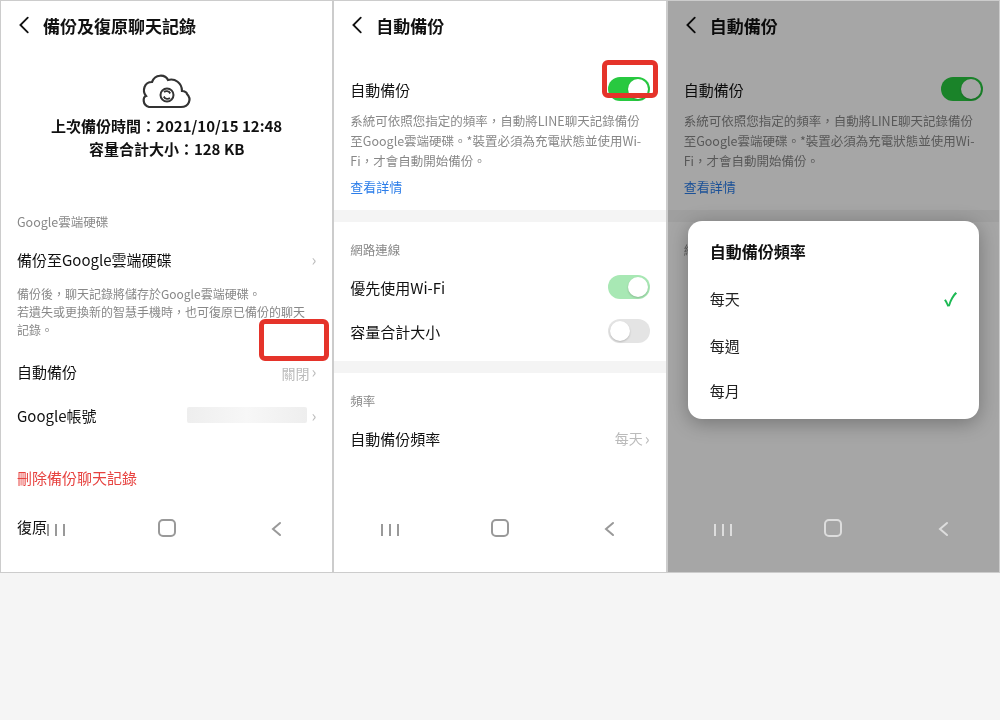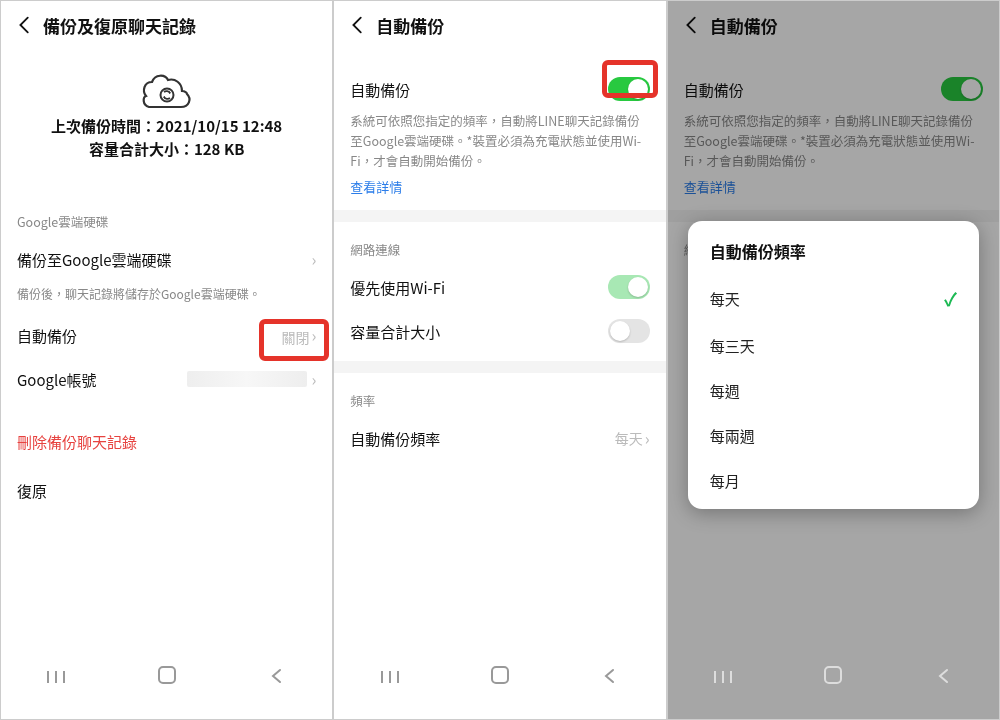--- a/index.html
+++ b/index.html
@@ -6,21 +6,21 @@
   body {
     font-family: -apple-system, "Noto Sans CJK TC", "Microsoft JhengHei", sans-serif;
     background: #f5f5f5;
     display: flex;
     width: 1000px;
     height: 720px;
     overflow: hidden;
   }
   .panel {
     width: 333.33px;
-    height: 720px;
+    height: 573px;
     background: #fff;
     border: 1px solid #ccc;
     position: relative;
     display: flex;
     flex-direction: column;
     overflow: hidden;
   }
   .header {
     display: flex;
     align-items: center;
@@ -187,20 +187,21 @@
   <div class="section-gap"></div>
 
   <div class="section-label">Google雲端硬碟</div>
 
   <div class="row">
     <div class="row-title">備份至Google雲端硬碟</div>
     <div class="chevron">›</div>
   </div>
   <div class="row-block">
     <div class="row-sub">備份後，聊天記錄將儲存於Google雲端硬碟。</div>
+    <div class="row-sub">若遺失或更換新的智慧手機時，也可復原已備份的聊天記錄。</div>
   </div>
 
   <div class="row" style="position:relative;">
     <div class="row-title">自動備份</div>
     <div style="display:flex;align-items:flex-end;">
       <span class="value-text">關閉</span>
       <span class="chevron">›</span>
     </div>
   </div>
   <div class="highlight-box" style="top:318px; left:258px; width:70px; height:42px;"></div>
@@ -341,27 +342,21 @@
 
   <div class="overlay"></div>
 
   <div class="dialog">
     <div class="dialog-title">自動備份頻率</div>
     <div class="dialog-option">
       <span>每天</span>
       <span class="check">✓</span>
     </div>
     <div class="dialog-option">
-      <span>每三天</span>
-    </div>
-    <div class="dialog-option">
       <span>每週</span>
-    </div>
-    <div class="dialog-option">
-      <span>每兩週</span>
     </div>
     <div class="dialog-option">
       <span>每月</span>
     </div>
   </div>
 
   <div class="nav-bar" style="z-index:2;">
     <div class="nav-item">
       <svg width="22" height="16" viewBox="0 0 22 16">
           <line x1="3" y1="2" x2="3" y2="14" stroke="#ddd" stroke-width="2"></line>

